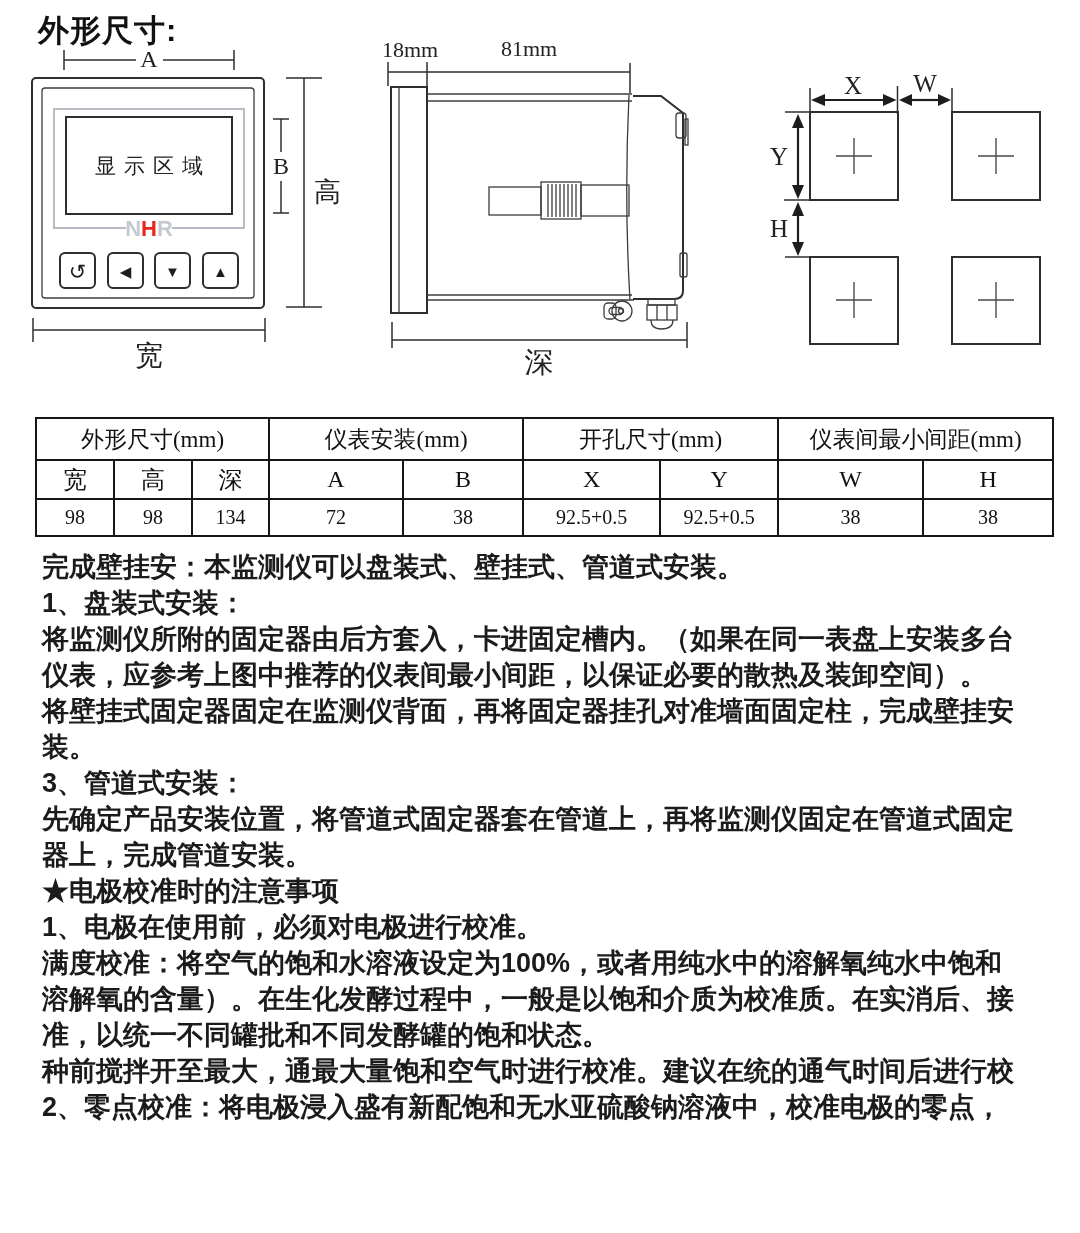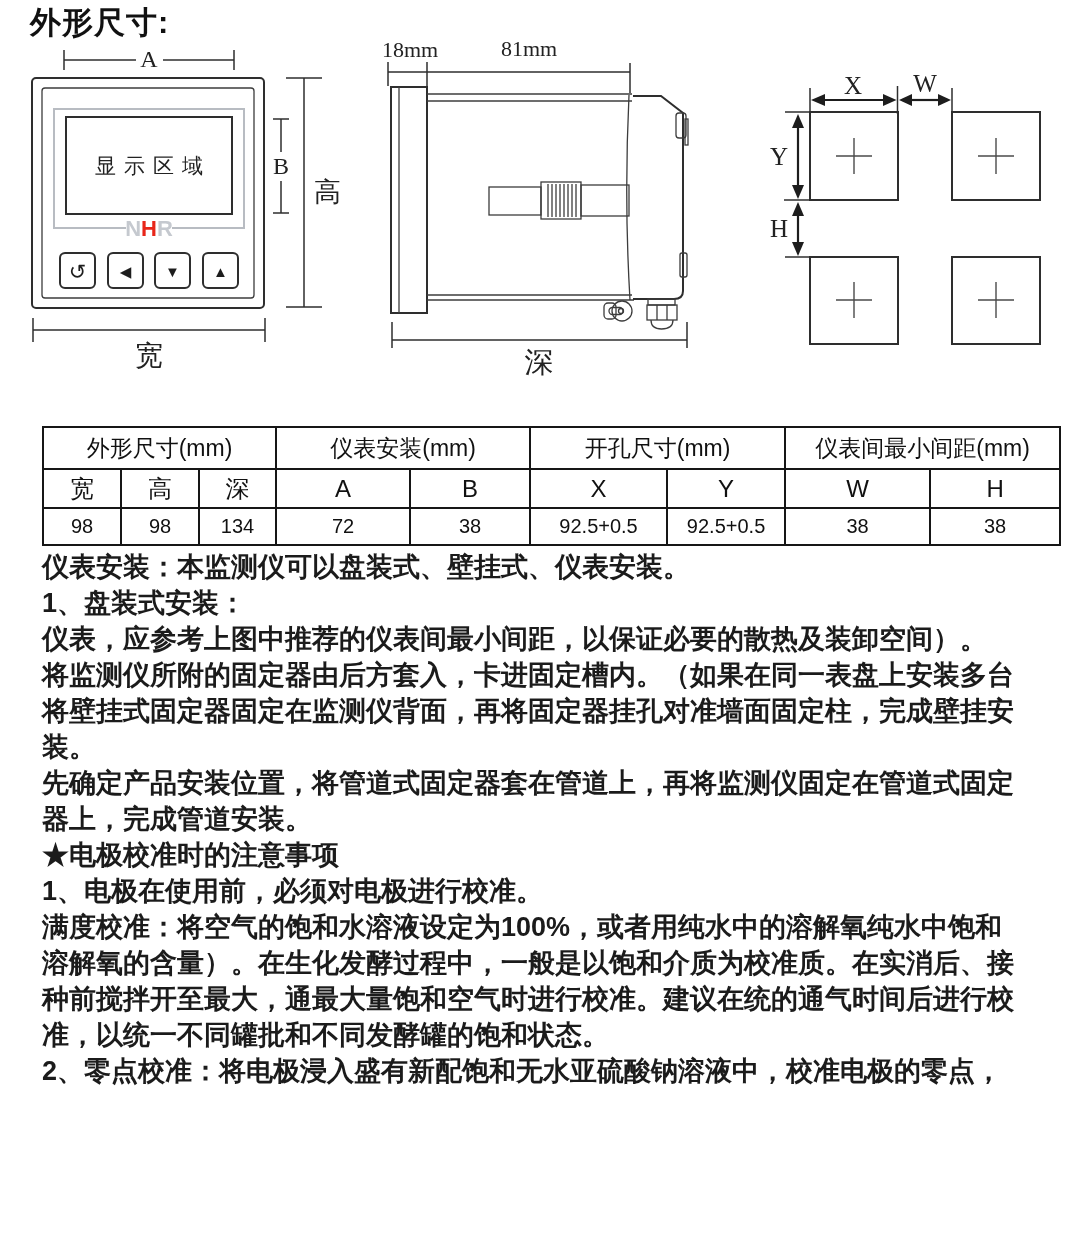--- a/index.html
+++ b/index.html
@@ -1,34 +1,34 @@
 <!DOCTYPE html>
 <html><head>
 <meta charset="utf-8">
 <style>
   html,body{margin:0;padding:0;background:#ffffff;}
   .page{position:relative;width:1080px;height:1233px;background:#fff;overflow:hidden;
         font-family:"Liberation Sans",sans-serif;}
-  .title{position:absolute;left:30px;top:2px;margin:0;font-size:31px;font-weight:bold;
+  .title{position:absolute;left:30px;top:2px;margin:8px;font-size:31px;font-weight:bold;
          color:#111;letter-spacing:1px;font-family:"Liberation Sans",sans-serif;}
   svg.diagram{position:absolute;left:0;top:0;}
 
   
   .ln1{stroke:#3c3c3c;stroke-width:1.3;fill:none;}
   .ln2{stroke:#2e2e2e;stroke-width:2;fill:none;}
   .lng{stroke:#b8bcc2;stroke-width:2;fill:none;}
   .dim{stroke:#2e2e2e;stroke-width:1.5;fill:none;}
   .dimb{stroke:#1d1d1d;stroke-width:2.2;fill:none;}
   .st{font-family:"Liberation Serif",serif;fill:#222;}
   .sa{font-family:"Liberation Sans",sans-serif;}
   .arrow{fill:#1d1d1d;stroke:none;}
 
   
-  .dims{position:absolute;left:35px;top:426px;width:1019px;border-collapse:collapse;
-        table-layout:fixed;color:#111;font-family:Liberation Sans, sans-serif;margin-left:7px;}
+  .dims{position:absolute;left:35px;top:417px;width:1019px;border-collapse:collapse;
+        table-layout:fixed;color:#111;font-family:Liberation Serif, serif;}
   .dims td{border:2px solid #161616;text-align:center;vertical-align:middle;padding:0;}
   .grouprow td{height:40px;font-size:23px;}
   .subrow td{height:37px;font-size:24px;}
   .valrow td{height:35px;font-size:20px;}
 
   
   .bodytext{position:absolute;left:42px;top:549px;width:1024px;color:#1b1b1b;}
   .tline{height:36px;line-height:36px;font-size:27px;font-weight:600;white-space:nowrap;
          font-family:"Liberation Sans",sans-serif;}
 </style>
@@ -248,30 +248,31 @@
         <td>38</td>
         <td>92.5+0.5</td>
         <td>92.5+0.5</td>
         <td>38</td>
         <td>38</td>
       </tr>
     </tbody>
   </table>
 
   <div class="bodytext">
-    <div class="tline">仪表安装：本监测仪可以盘装式、壁挂式、仪表安装。</div>
+    <div class="tline">完成壁挂安：本监测仪可以盘装式、壁挂式、管道式安装。</div>
     <div class="tline">1、盘装式安装：</div>
+    <div class="tline">将监测仪所附的固定器由后方套入，卡进固定槽内。（如果在同一表盘上安装多台</div>
     <div class="tline">仪表，应参考上图中推荐的仪表间最小间距，以保证必要的散热及装卸空间）。</div>
-    <div class="tline">将监测仪所附的固定器由后方套入，卡进固定槽内。（如果在同一表盘上安装多台</div>
     <div class="tline">将壁挂式固定器固定在监测仪背面，再将固定器挂孔对准墙面固定柱，完成壁挂安</div>
     <div class="tline">装。</div>
+    <div class="tline">3、管道式安装：</div>
     <div class="tline">先确定产品安装位置，将管道式固定器套在管道上，再将监测仪固定在管道式固定</div>
     <div class="tline">器上，完成管道安装。</div>
     <div class="tline">★电极校准时的注意事项</div>
     <div class="tline">1、电极在使用前，必须对电极进行校准。</div>
     <div class="tline">满度校准：将空气的饱和水溶液设定为100%，或者用纯水中的溶解氧纯水中饱和</div>
     <div class="tline">溶解氧的含量）。在生化发酵过程中，一般是以饱和介质为校准质。在实消后、接</div>
+    <div class="tline">准，以统一不同罐批和不同发酵罐的饱和状态。</div>
     <div class="tline">种前搅拌开至最大，通最大量饱和空气时进行校准。建议在统的通气时间后进行校</div>
-    <div class="tline">准，以统一不同罐批和不同发酵罐的饱和状态。</div>
     <div class="tline">2、零点校准：将电极浸入盛有新配饱和无水亚硫酸钠溶液中，校准电极的零点，</div>
   </div>
 
 </div>
 
 </body></html>

